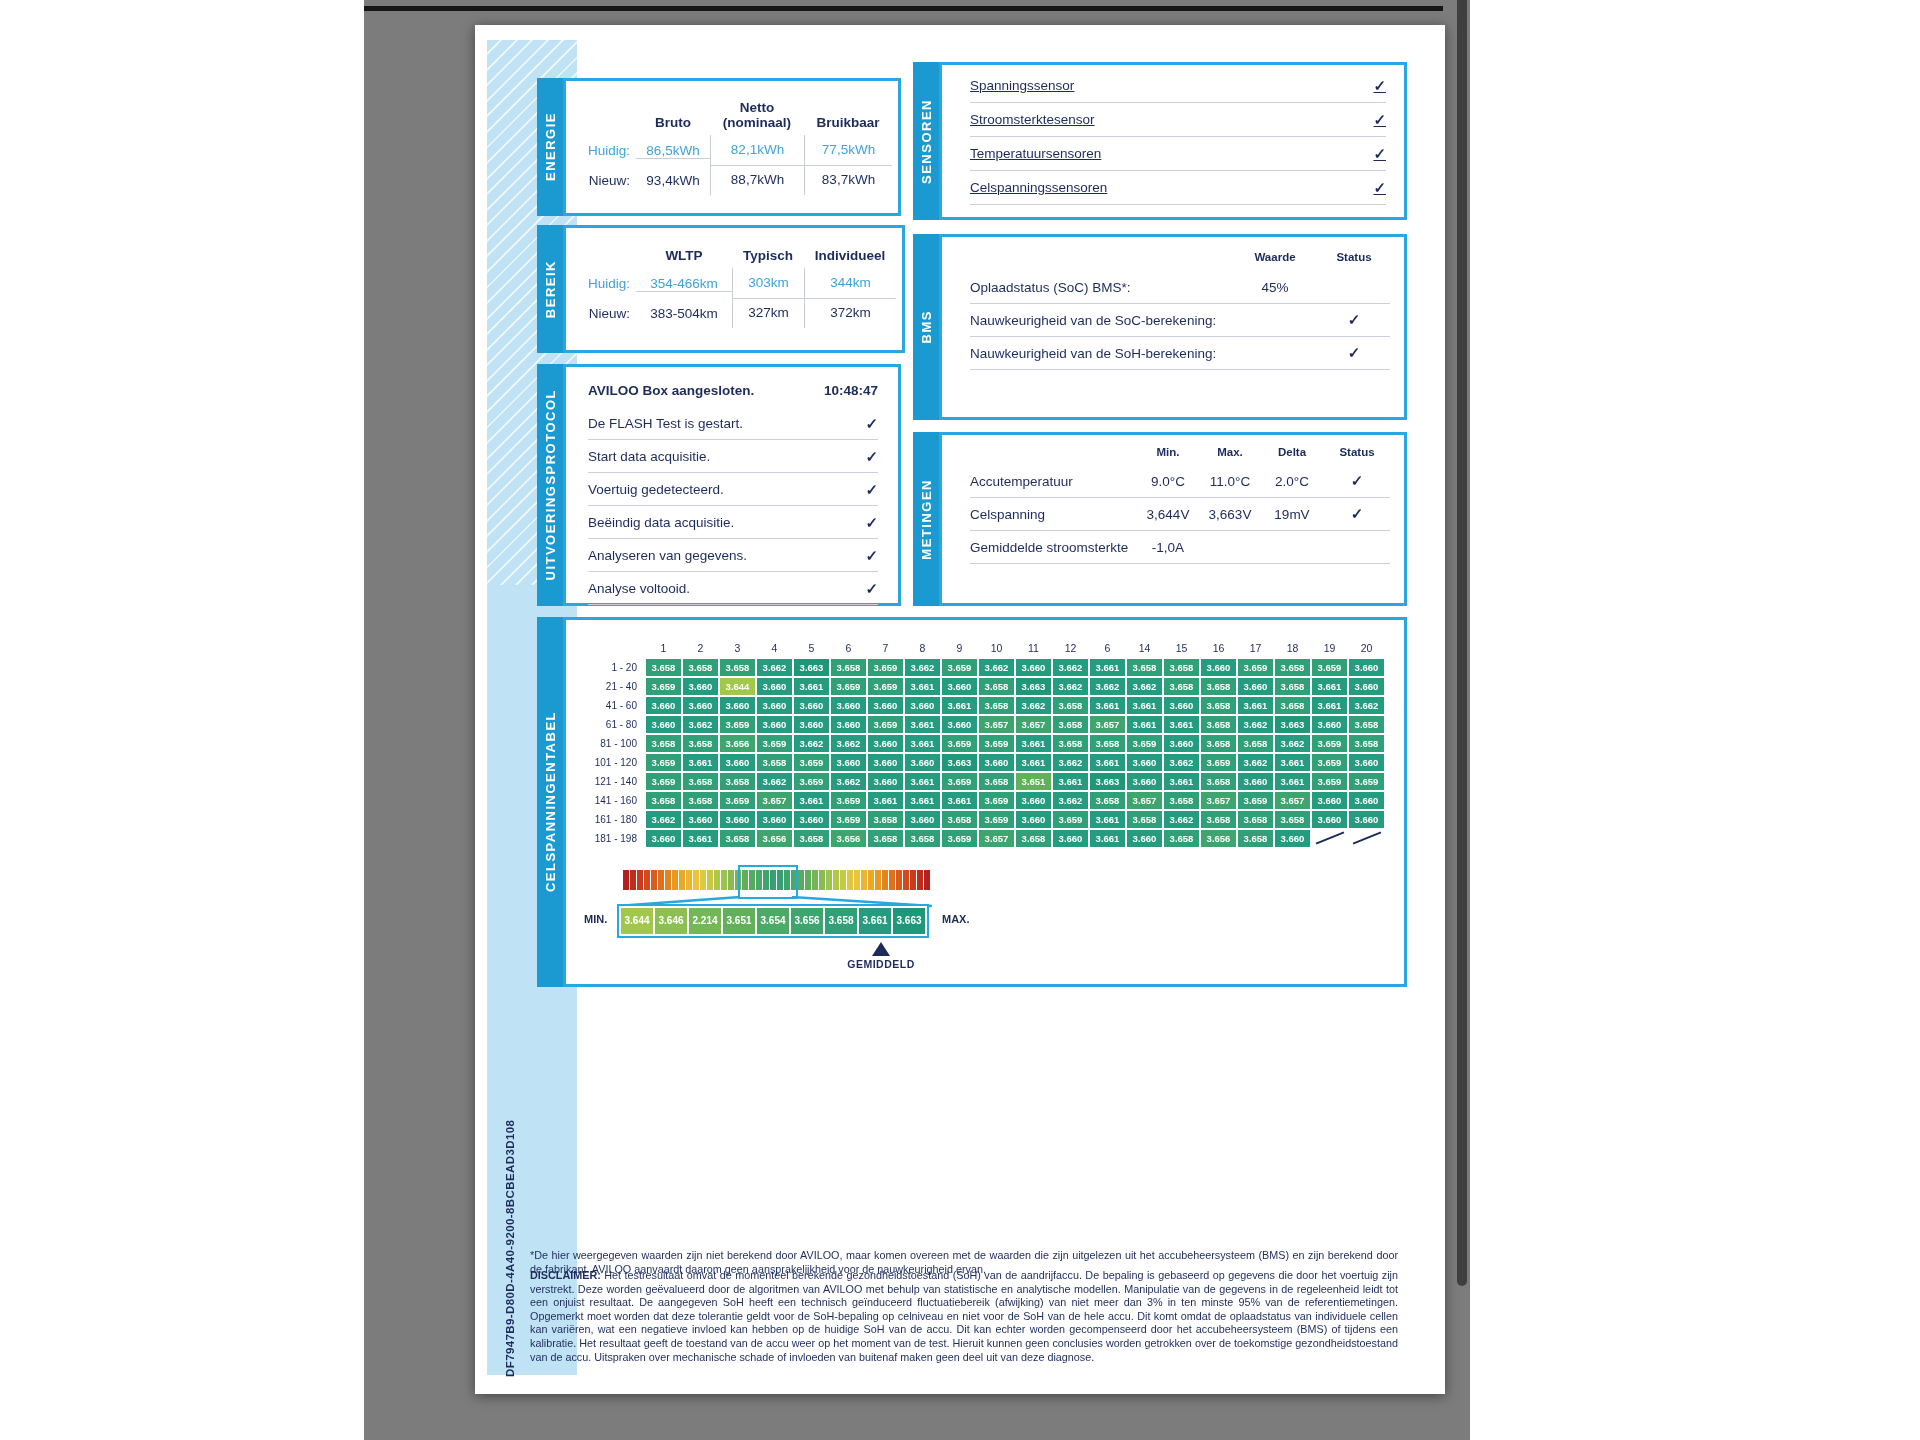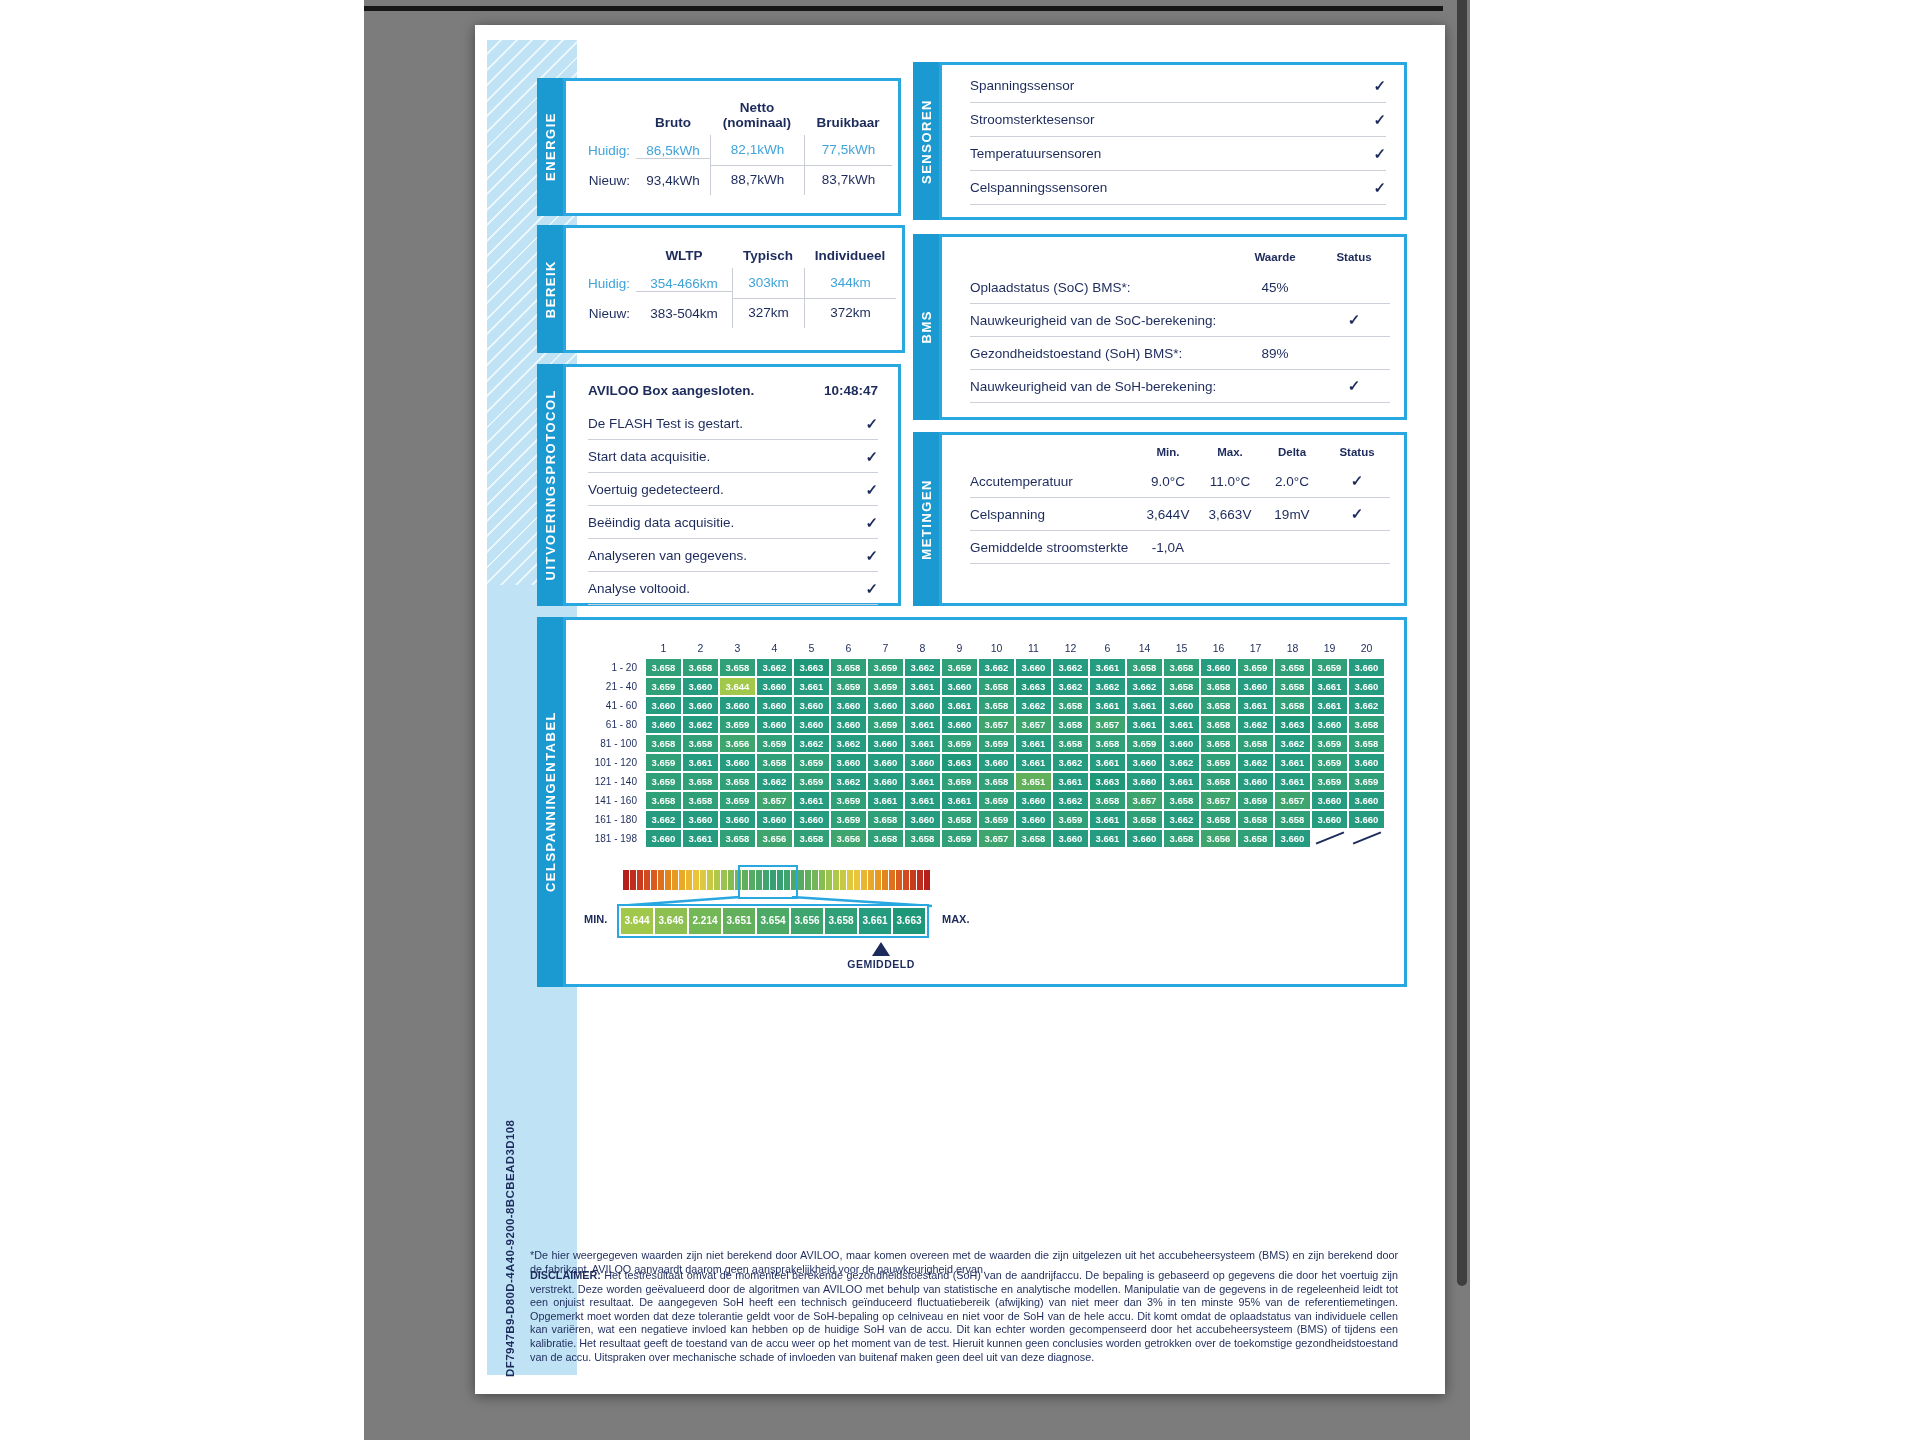--- a/index.html
+++ b/index.html
@@ -36,21 +36,21 @@
   .erow.edata{height:30px;}
   .edata .ecol.vline{border-left:1px solid #c9ced6;height:30px;line-height:30px;}
   .edata.sepb .ecol{border-bottom:1px solid #c9ced6;}
   .ehead2{min-height:24px;}
   
   .lrows{padding:6px 26px 0 24px;font-size:13.5px;color:#1d2b5c;}
   .lrow{display:flex;justify-content:space-between;align-items:center;height:32px;
     border-bottom:1px solid #ccd1d9;}
   .lrow.hdr{font-weight:bold;height:34px;border-bottom:none;}
   .srows{padding:4px 18px 0 28px;}
-  .srow{height:33px;}
+  .srow{height:33px;text-decoration:underline;}
   
   .brows{padding:6px 14px 0 28px;font-size:13.5px;color:#1d2b5c;}
   .bhead{display:flex;justify-content:flex-end;font-size:11.5px;font-weight:bold;height:28px;align-items:center;}
   .bcol-w{width:86px;text-align:center;flex:none;}
   .bcol-s{width:72px;text-align:center;flex:none;}
   .brow{display:flex;align-items:center;height:32px;border-bottom:1px solid #ccd1d9;}
   .brow .blabel{flex:1;}
   
   .mrows{padding:4px 14px 0 28px;font-size:13.5px;color:#1d2b5c;}
   .mhead{display:flex;font-size:11.5px;font-weight:bold;height:26px;align-items:center;}
@@ -238,25 +238,20 @@
           <div id="bms-rows">
               <div class="brow">
                 <span class="blabel">Oplaadstatus (SoC) BMS*:</span>
                 <span class="bcol-w">45%</span>
                 <span class="bcol-s"></span>
               </div>
               <div class="brow">
                 <span class="blabel">Nauwkeurigheid van de SoC-berekening:</span>
                 <span class="bcol-w"></span>
                 <span class="bcol-s"><span class="check">✓</span></span>
-              </div>
-              <div class="brow">
-                <span class="blabel">Gezondheidstoestand (SoH) BMS*:</span>
-                <span class="bcol-w">89%</span>
-                <span class="bcol-s"></span>
               </div>
               <div class="brow">
                 <span class="blabel">Nauwkeurigheid van de SoH-berekening:</span>
                 <span class="bcol-w"></span>
                 <span class="bcol-s"><span class="check">✓</span></span>
               </div>
             </div>
         </div>
       </div>
     </div>

